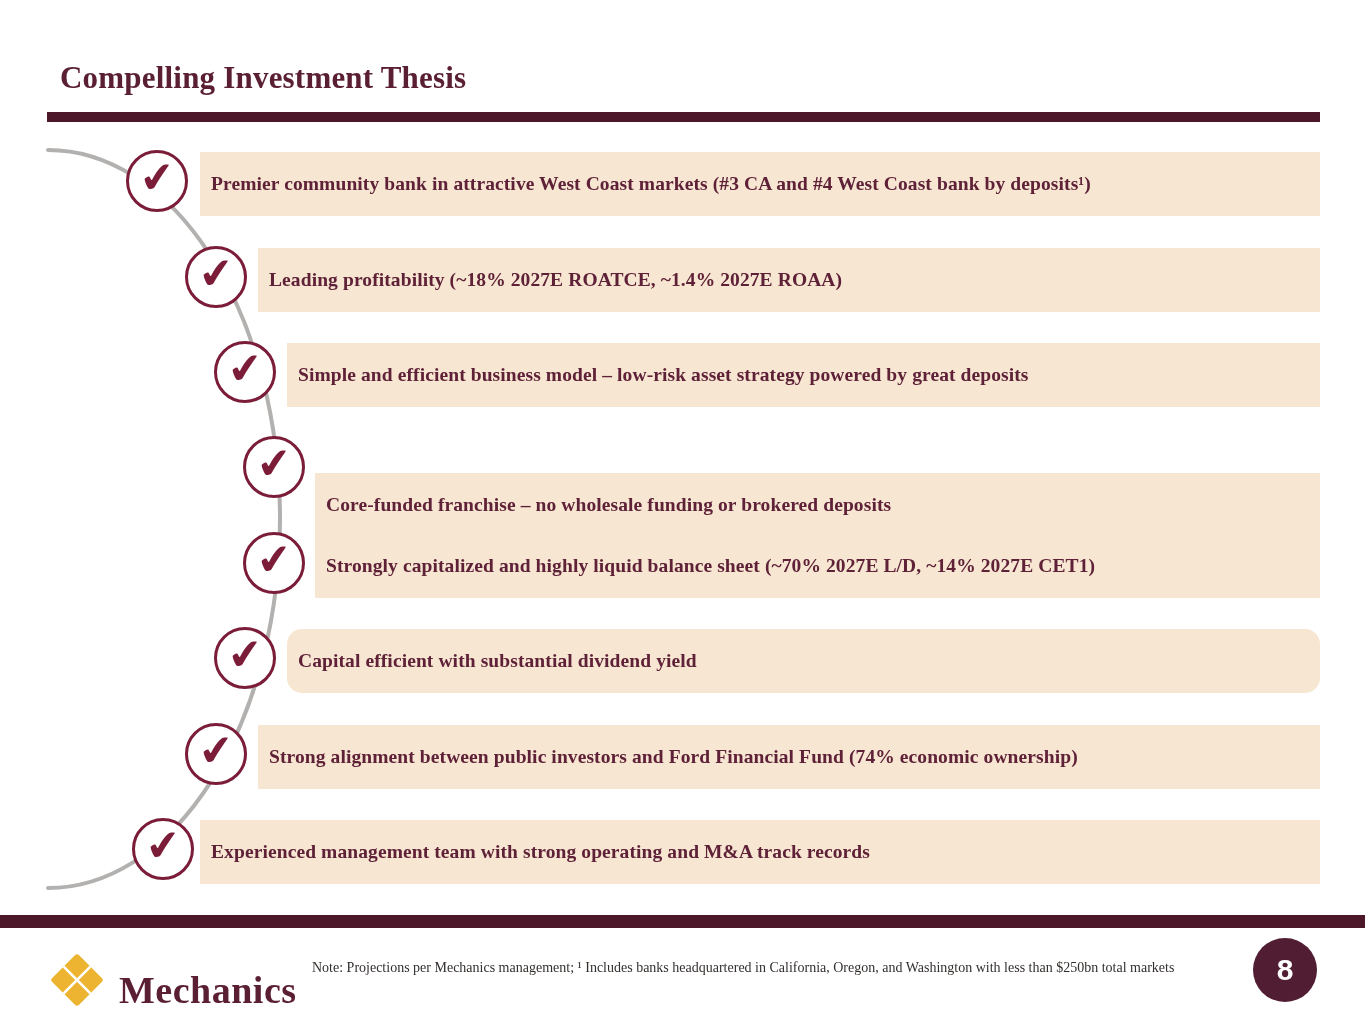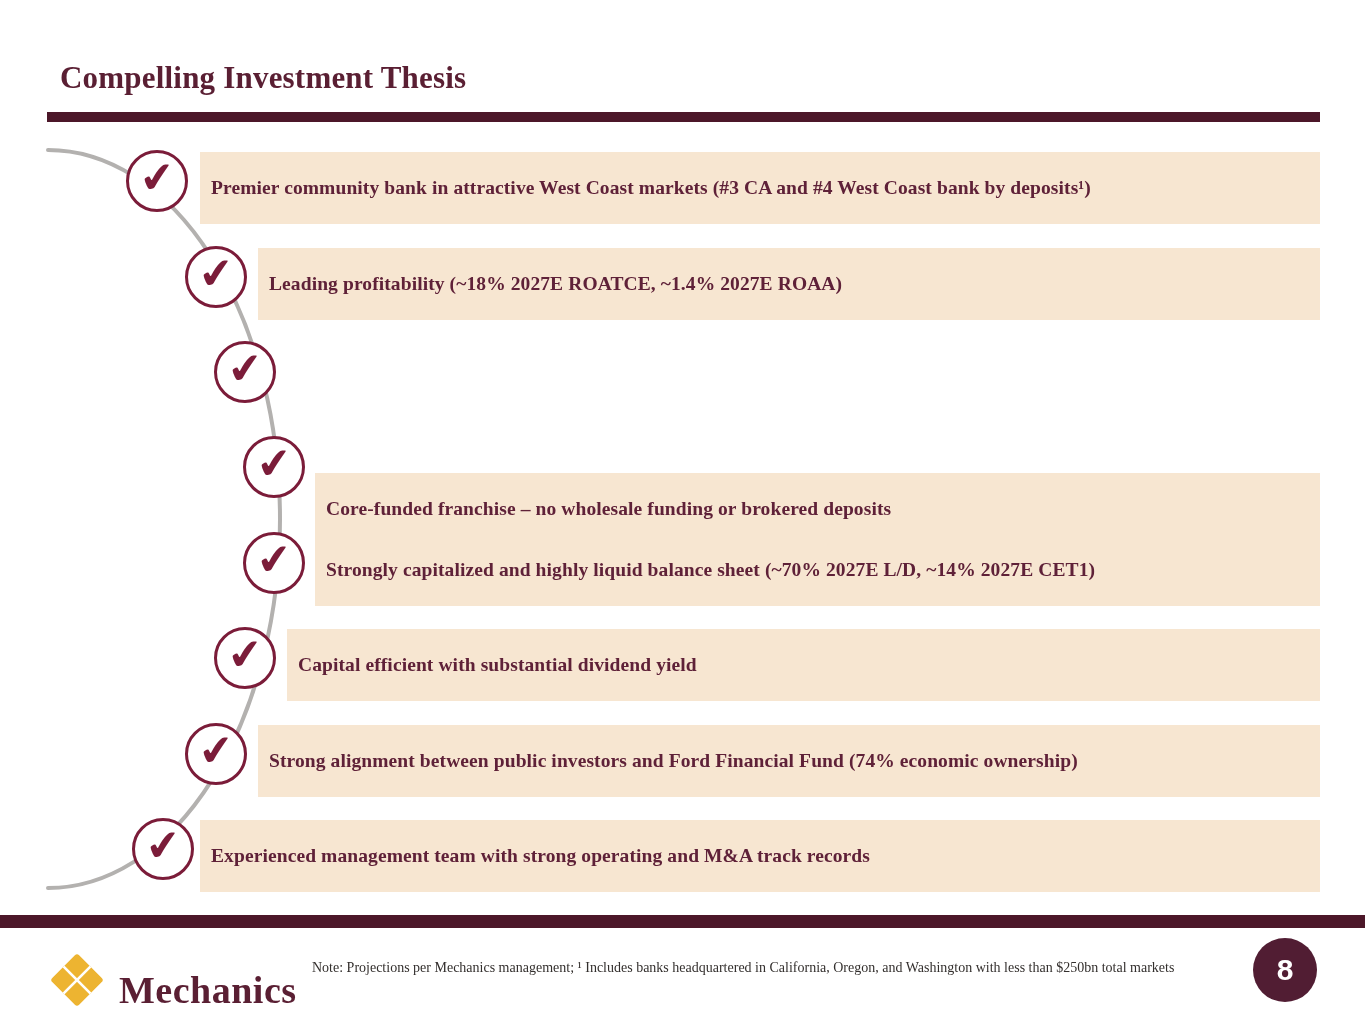--- a/index.html
+++ b/index.html
@@ -21,27 +21,27 @@
     width:1273px; height:10px; background:#4c1729;
   }
   
   .curve-svg { position:absolute; left:0; top:0; width:1365px; height:1024px; }
   
   .row { position:absolute; left:0; width:1365px; height:64px; }
   .row-0 { top:152px; } .row-1 { top:248px; } .row-2 { top:343px; }
   .row-3 { top:438px; } .row-4 { top:534px; } .row-5 { top:629px; }
   .row-6 { top:725px; } .row-7 { top:820px; }
   .bar {
-    position:absolute; top:0; right:45px; height:72px;
+    position:absolute; top:0; right:45px; height:64px;
     background:#f7e6d1; display:flex; align-items:center;
     padding-left:11px; padding-right:8px;
   }
   .row-0 .bar { left:200px; } .row-1 .bar { left:258px; }
   .row-2 .bar { left:287px; } .row-3 .bar { left:315px;margin-top:35px; }
-  .row-4 .bar { left:315px; } .row-5 .bar { left:287px; }
+  .row-4 .bar { left:315px; } .row-5 .bar { left:287px;border-radius:15px; }
   .row-6 .bar { left:258px; } .row-7 .bar { left:200px; }
   .bar-text {
     font-size:19.5px; font-weight:700; color:#5f2138;
     white-space:nowrap; letter-spacing:.1px;
   }
   .circle {
     position:absolute; top:-2px; width:62px; height:62px;
     background:#ffffff; border:3px solid #7b1c39; border-radius:50%;
     display:flex; align-items:center; justify-content:center;
     z-index:2;
@@ -106,20 +106,23 @@
         <span class="check">✔</span>
       </div>
     <div class="bar">
         <span class="bar-text">Leading profitability (~18% 2027E ROATCE, ~1.4% 2027E ROAA)</span>
       </div>
   </div>
 
   <div class="row row-2">
     <div class="circle">
         <span class="check">✔</span>
+      </div>
+    <div class="bar">
+        <span class="bar-text">Simple and efficient business model – low-risk asset strategy powered by great deposits</span>
       </div>
   </div>
 
   <div class="row row-3">
     <div class="circle">
         <span class="check">✔</span>
       </div>
     <div class="bar">
         <span class="bar-text">Core-funded franchise – no wholesale funding or brokered deposits</span>
       </div>

